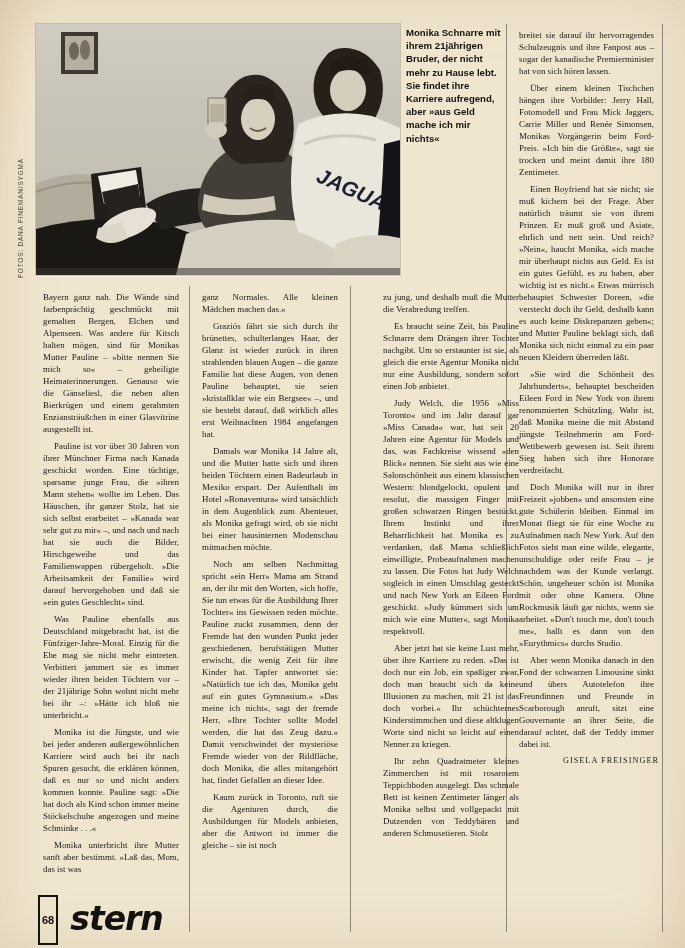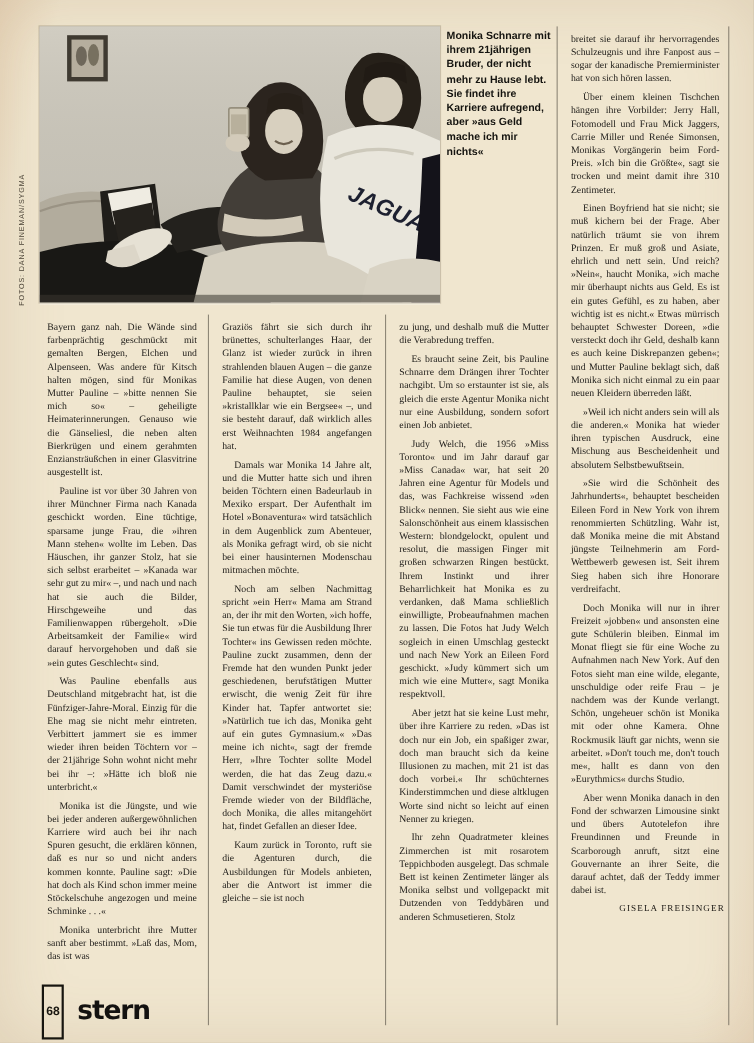--- a/index.html
+++ b/index.html
@@ -42,40 +42,40 @@
   .rule-c{left:506px;top:24px;height:908px;}
   .rule-d{left:662px;top:24px;height:908px;}
   
   .col{
     position:absolute;top:286px;width:146px;height:617px;overflow:hidden;
     font-size:8.9px;line-height:12px;text-align:justify;
     hyphens:auto;-webkit-hyphens:auto;
   }
   .col1{left:38px;}
   .col2{left:197px;}
-  .col3{left:358px;}
+  .col3{left:378px;}
   .col4{left:514px;top:24px;width:145px;height:908px;}
   .col p{margin:5px;}
   .col p + p{text-indent:11px;}
   .byline{
     margin-top:3px;text-align:right;
     font-size:8.3px;letter-spacing:1px;color:#24211c;
   }
   
   .footer{position:absolute;left:38px;top:902px;height:36px;display:flex;align-items:center;}
   .page-number{
     display:inline-block;border:2px solid #17150f;
     font-family:"Liberation Sans","DejaVu Sans",sans-serif;
     font-size:11px;font-weight:bold;line-height:12px;
     padding:17px 2px;color:#17150f;
   }
   .magazine-logo{
     font-family:"DejaVu Sans","Liberation Sans",sans-serif;
-    font-weight:bold;
-    font-size:24px;letter-spacing:-1px;color:#141210;
+    font-weight:bold;font-style:italic;
+    font-size:33px;letter-spacing:-1px;color:#141210;
     margin-left:12px;line-height:29px;transform:translateY(-2px);
   }
 </style>
 </head>
 <body>
 
 <div class="page">
 
   <div class="photo-credit">FOTOS: DANA FINEMAN/SYGMA</div>
 
@@ -157,39 +157,39 @@
 
   <div class="col col1">
     <p>Bayern ganz nah. Die Wände sind farbenprächtig geschmückt mit gemalten Bergen, Elchen und Alpenseen. Was andere für Kitsch halten mögen, sind für Monikas Mutter Pauline – »bitte nennen Sie mich so« – geheiligte Heimaterinnerungen. Genauso wie die Gänseliesl, die neben alten Bierkrügen und einem gerahmten Enziansträußchen in einer Glasvitrine ausgestellt ist.</p>
     <p>Pauline ist vor über 30 Jahren von ihrer Münchner Firma nach Kanada geschickt worden. Eine tüchtige, sparsame junge Frau, die »ihren Mann stehen« wollte im Leben. Das Häuschen, ihr ganzer Stolz, hat sie sich selbst erarbeitet – »Kanada war sehr gut zu mir« –, und nach und nach hat sie auch die Bilder, Hirschgeweihe und das Familienwappen rübergeholt. »Die Arbeitsamkeit der Familie« wird darauf hervorgehoben und daß sie »ein gutes Geschlecht« sind.</p>
     <p>Was Pauline ebenfalls aus Deutschland mitgebracht hat, ist die Fünfziger-Jahre-Moral. Einzig für die Ehe mag sie nicht mehr eintreten. Verbittert jammert sie es immer wieder ihren beiden Töchtern vor – der 21jährige Sohn wohnt nicht mehr bei ihr –: »Hätte ich bloß nie unterbricht.«</p>
     <p>Monika ist die Jüngste, und wie bei jeder anderen außergewöhnlichen Karriere wird auch bei ihr nach Spuren gesucht, die erklären können, daß es nur so und nicht anders kommen konnte. Pauline sagt: »Die hat doch als Kind schon immer meine Stöckelschuhe angezogen und meine Schminke . . .«</p>
     <p>Monika unterbricht ihre Mutter sanft aber bestimmt. »Laß das, Mom, das ist was</p>
   </div>
 
   <div class="col col2">
+    <p>ganz Normales. Alle kleinen Mädchen machen das.«</p>
     <p>Graziös fährt sie sich durch ihr brünettes, schulterlanges Haar, der Glanz ist wieder zurück in ihren strahlenden blauen Augen – die ganze Familie hat diese Augen, von denen Pauline behauptet, sie seien »kristallklar wie ein Bergsee« –, und sie besteht darauf, daß wirklich alles erst Weihnachten 1984 angefangen hat.</p>
     <p>Damals war Monika 14 Jahre alt, und die Mutter hatte sich und ihren beiden Töchtern einen Badeurlaub in Mexiko erspart. Der Aufenthalt im Hotel »Bonaventura« wird tatsächlich in dem Augenblick zum Abenteuer, als Monika gefragt wird, ob sie nicht bei einer hausinternen Modenschau mitmachen möchte.</p>
     <p>Noch am selben Nachmittag spricht »ein Herr« Mama am Strand an, der ihr mit den Worten, »ich hoffe, Sie tun etwas für die Ausbildung Ihrer Tochter« ins Gewissen reden möchte. Pauline zuckt zusammen, denn der Fremde hat den wunden Punkt jeder geschiedenen, berufstätigen Mutter erwischt, die wenig Zeit für ihre Kinder hat. Tapfer antwortet sie: »Natürlich tue ich das, Monika geht auf ein gutes Gymnasium.« »Das meine ich nicht«, sagt der fremde Herr, »Ihre Tochter sollte Model werden, die hat das Zeug dazu.« Damit verschwindet der mysteriöse Fremde wieder von der Bildfläche, doch Monika, die alles mitangehört hat, findet Gefallen an dieser Idee.</p>
     <p>Kaum zurück in Toronto, ruft sie die Agenturen durch, die Ausbildungen für Models anbieten, aber die Antwort ist immer die gleiche – sie ist noch</p>
   </div>
 
   <div class="col col3">
     <p>zu jung, und deshalb muß die Mutter die Verabredung treffen.</p>
     <p>Es braucht seine Zeit, bis Pauline Schnarre dem Drängen ihrer Tochter nachgibt. Um so erstaunter ist sie, als gleich die erste Agentur Monika nicht nur eine Ausbildung, sondern sofort einen Job anbietet.</p>
     <p>Judy Welch, die 1956 »Miss Toronto« und im Jahr darauf gar »Miss Canada« war, hat seit 20 Jahren eine Agentur für Models und das, was Fachkreise wissend »den Blick« nennen. Sie sieht aus wie eine Salonschönheit aus einem klassischen Western: blondgelockt, opulent und resolut, die massigen Finger mit großen schwarzen Ringen bestückt. Ihrem Instinkt und ihrer Beharrlichkeit hat Monika es zu verdanken, daß Mama schließlich einwilligte, Probeaufnahmen machen zu lassen. Die Fotos hat Judy Welch sogleich in einen Umschlag gesteckt und nach New York an Eileen Ford geschickt. »Judy kümmert sich um mich wie eine Mutter«, sagt Monika respektvoll.</p>
     <p>Aber jetzt hat sie keine Lust mehr, über ihre Karriere zu reden. »Das ist doch nur ein Job, ein spaßiger zwar, doch man braucht sich da keine Illusionen zu machen, mit 21 ist das doch vorbei.« Ihr schüchternes Kinderstimmchen und diese altklugen Worte sind nicht so leicht auf einen Nenner zu kriegen.</p>
     <p>Ihr zehn Quadratmeter kleines Zimmerchen ist mit rosarotem Teppichboden ausgelegt. Das schmale Bett ist keinen Zentimeter länger als Monika selbst und vollgepackt mit Dutzenden von Teddybären und anderen Schmusetieren. Stolz</p>
   </div>
 
   <div class="col col4">
     <p>breitet sie darauf ihr hervorragendes Schulzeugnis und ihre Fanpost aus – sogar der kanadische Premierminister hat von sich hören lassen.</p>
-    <p>Über einem kleinen Tischchen hängen ihre Vorbilder: Jerry Hall, Fotomodell und Frau Mick Jaggers, Carrie Miller und Renée Simonsen, Monikas Vorgängerin beim Ford-Preis. »Ich bin die Größte«, sagt sie trocken und meint damit ihre 310 Zentimeter.</p>
+    <p>Über einem kleinen Tischchen hängen ihre Vorbilder: Jerry Hall, Fotomodell und Frau Mick Jaggers, Carrie Miller und Renée Simonsen, Monikas Vorgängerin beim Ford-Preis. »Ich bin die Größte«, sagt sie trocken und meint damit ihre 180 Zentimeter.</p>
     <p>Einen Boyfriend hat sie nicht; sie muß kichern bei der Frage. Aber natürlich träumt sie von ihrem Prinzen. Er muß groß und Asiate, ehrlich und nett sein. Und reich? »Nein«, haucht Monika, »ich mache mir überhaupt nichts aus Geld. Es ist ein gutes Gefühl, es zu haben, aber wichtig ist es nicht.« Etwas mürrisch behauptet Schwester Doreen, »die versteckt doch ihr Geld, deshalb kann es auch keine Diskrepanzen geben«; und Mutter Pauline beklagt sich, daß Monika sich nicht einmal zu ein paar neuen Kleidern überreden läßt.</p>
-    <p>»Weil ich nicht anders sein will als die anderen.« Monika hat wieder ihren typischen Ausdruck, eine Mischung aus Bescheidenheit und absolutem Selbstbewußtsein.</p>
     <p>»Sie wird die Schönheit des Jahrhunderts«, behauptet bescheiden Eileen Ford in New York von ihrem renommierten Schützling. Wahr ist, daß Monika meine die mit Abstand jüngste Teilnehmerin am Ford-Wettbewerb gewesen ist. Seit ihrem Sieg haben sich ihre Honorare verdreifacht.</p>
     <p>Doch Monika will nur in ihrer Freizeit »jobben« und ansonsten eine gute Schülerin bleiben. Einmal im Monat fliegt sie für eine Woche zu Aufnahmen nach New York. Auf den Fotos sieht man eine wilde, elegante, unschuldige oder reife Frau – je nachdem was der Kunde verlangt. Schön, ungeheuer schön ist Monika mit oder ohne Kamera. Ohne Rockmusik läuft gar nichts, wenn sie arbeitet. »Don't touch me, don't touch me«, hallt es dann von den »Eurythmics« durchs Studio.</p>
     <p>Aber wenn Monika danach in den Fond der schwarzen Limousine sinkt und übers Autotelefon ihre Freundinnen und Freunde in Scarborough anruft, sitzt eine Gouvernante an ihrer Seite, die darauf achtet, daß der Teddy immer dabei ist.</p>
     <div class="byline">GISELA FREISINGER</div>
   </div>
 
   <div class="footer">
     <span class="page-number">68</span>
     <span class="magazine-logo">stern</span>
   </div>

